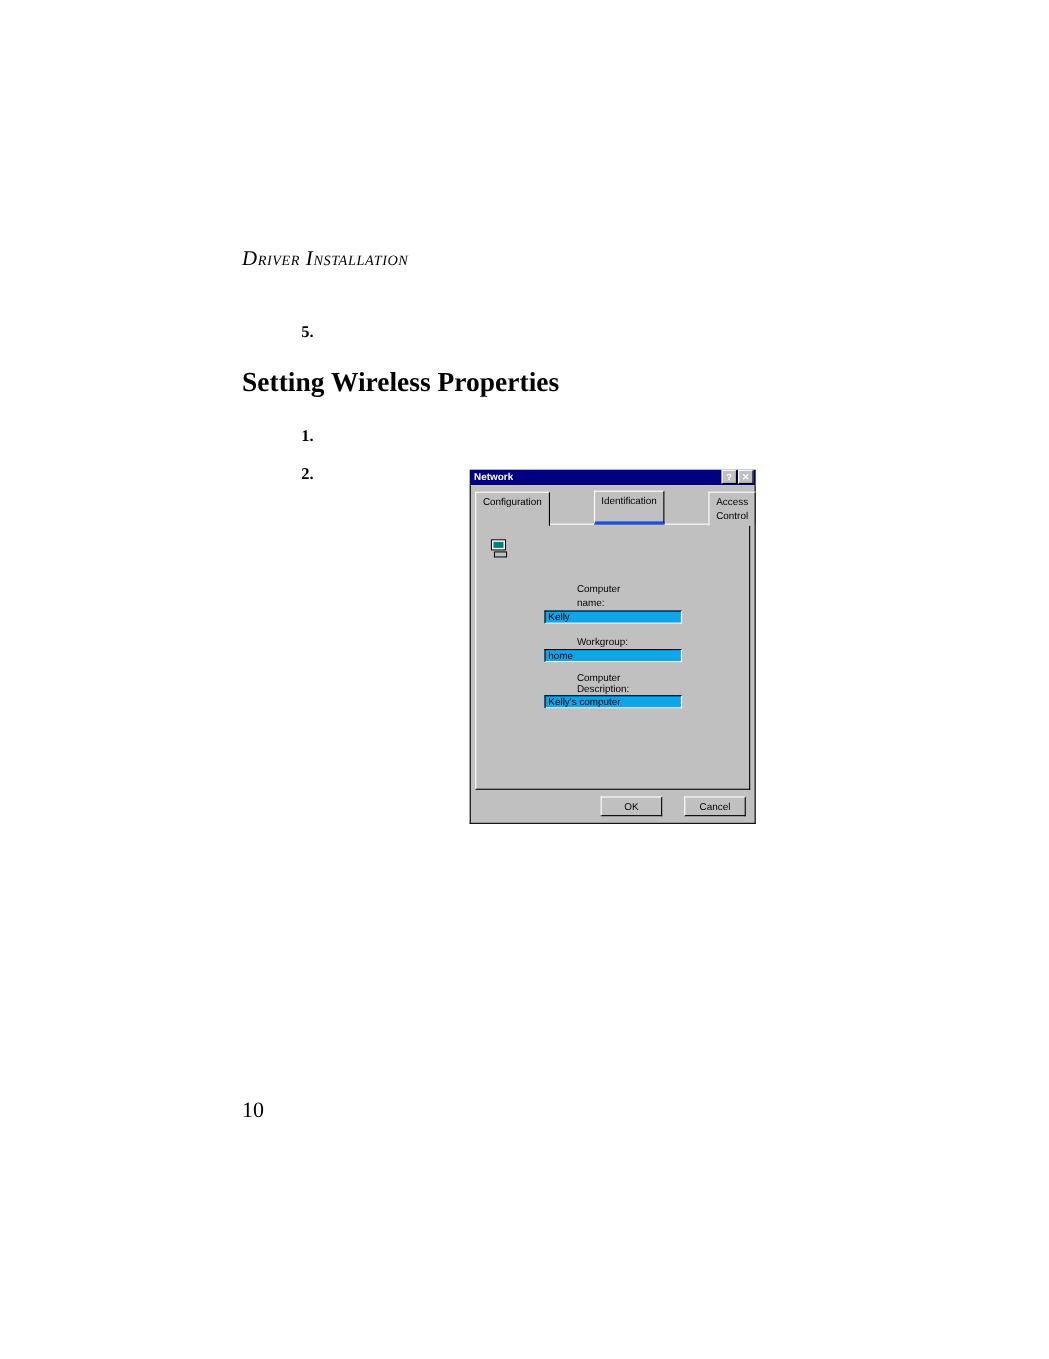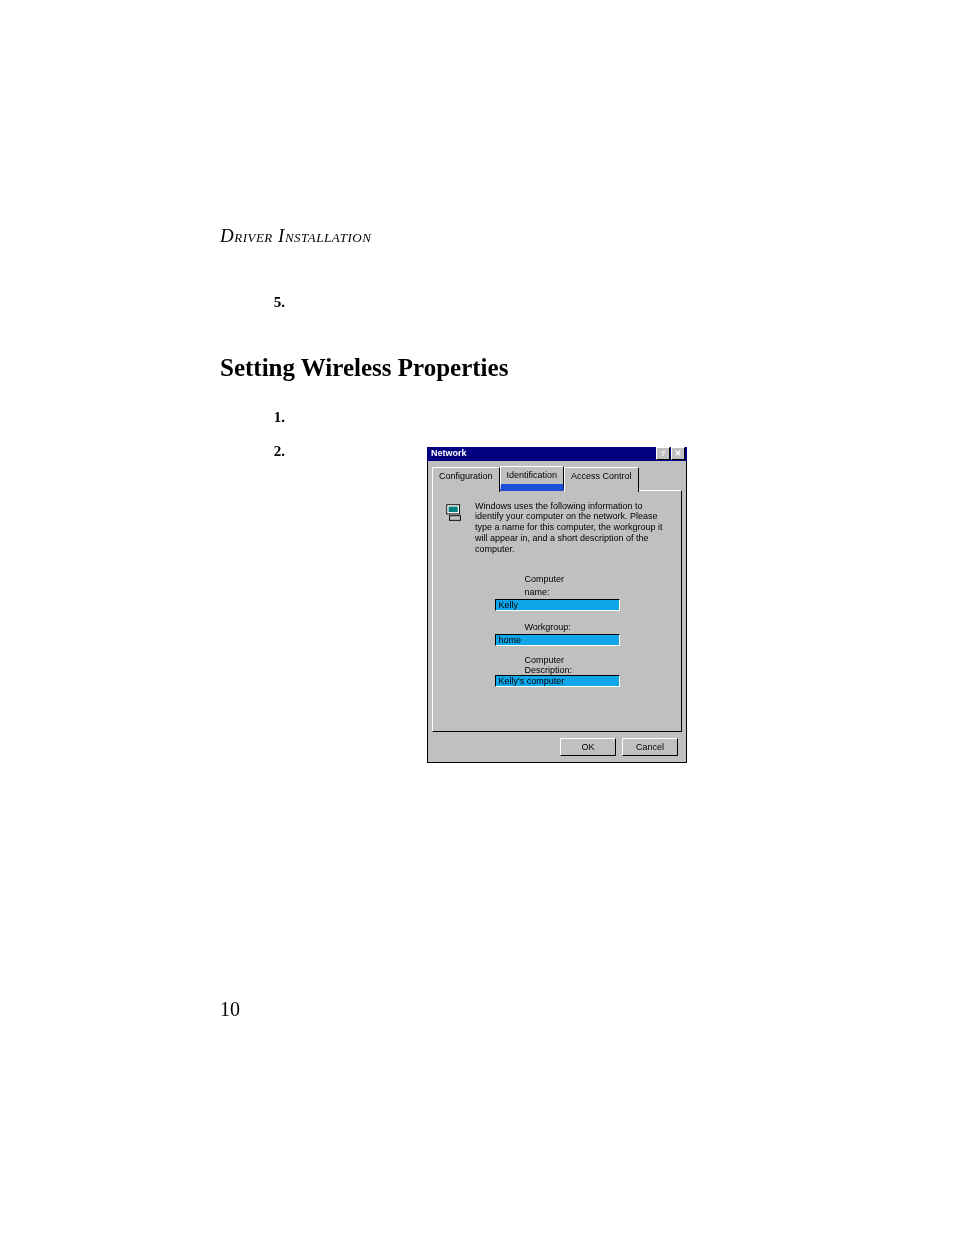--- a/index.html
+++ b/index.html
@@ -35,21 +35,21 @@
     padding-right: 12px;
     font-weight: bold;
   }
   .ol-body {
     flex: 1;
   }
   .ol-body .it { font-style: italic; }
   h2.heading {
     font-size: 25px;
     font-weight: bold;
-    margin: 40px 0 25px 0;
+    margin: 20px 0 25px 0;
   }
   .page-number {
     position: absolute;
     left: 220px;
     top: 998px;
     font-size: 20px;
   }
 
   
   .dialog-wrap {
@@ -83,34 +83,35 @@
     background: #c0c0c0;
     border: 1px solid #000;
     border-top: none;
     padding: 4px 4px 6px 4px;
   }
   .tabstrip {
     display:flex;
     margin-bottom:0;
     position:relative;
     top:1px;
+    gap:40px;
   }
   .tab {
     border:1px solid #808080;
     border-bottom:none;
     background:#c0c0c0;
     padding:2px 6px;
     font-size:9px;
     margin-right:0px;
     border-top-color:#fff; border-left-color:#fff; border-right-color:#000;
   }
   .tab.inactive { position:relative; top:1px; }
   .tab.active {
     background:#c0c0c0;
-    border-bottom:7px solid #1d4ed8;
+    border-bottom:3px solid #1d4ed8;
     z-index:2;
   }
   .tab-panel {
     border:1px solid #fff;
     border-right-color:#000; border-bottom-color:#000;
     background:#c0c0c0;
     padding:10px 10px 30px 10px;
     min-height:200px;
   }
   .info-row { display:flex; gap:8px; margin-bottom:18px; }
@@ -127,21 +128,21 @@
     background:#0ea5e9;
     border:1px solid #808080;
     border-top-color:#000; border-left-color:#000;
     border-right-color:#fff; border-bottom-color:#fff;
     height:14px;
     padding:0 3px;
     font-size:9px;
     font-family: Tahoma, Arial, sans-serif;
   }
   .btn-row {
-    display:flex; justify-content:flex-end; gap:6px;
+    display:flex; justify-content:flex-end; gap:20px;
     padding:6px 4px 0 0;
   }
   .win-btn {
     background:#c0c0c0;
     border:1px solid #000;
     border-top-color:#fff; border-left-color:#fff;
     width:56px; height:18px;
     font-size:9px;
     font-family: Tahoma, Arial, sans-serif;
     text-align:center;
@@ -182,21 +183,20 @@
           </div>
           <div class="tab-panel">
             <div class="info-row">
               <div class="info-icon">
                 <svg viewBox="0 0 24 24">
                     <rect x="3" y="3" width="14" height="10" fill="#fff" stroke="#000"></rect>
                     <rect x="5" y="5" width="10" height="6" fill="#008080"></rect>
                     <rect x="6" y="15" width="12" height="5" fill="#c0c0c0" stroke="#000"></rect>
                   </svg>
               </div>
-              <div class="info-text">Windows uses the following information to identify your computer on the network. Please type a name for this computer, the workgroup it will appear in, and a short description of the computer.</div>
             </div>
 
             <div class="field-row">
               <div class="field-label">Computer name:</div>
               <input class="field-input" value="Kelly" style="">
             </div>
             <div class="field-row">
               <div class="field-label">Workgroup:</div>
               <input class="field-input" value="home" style="">
             </div>

